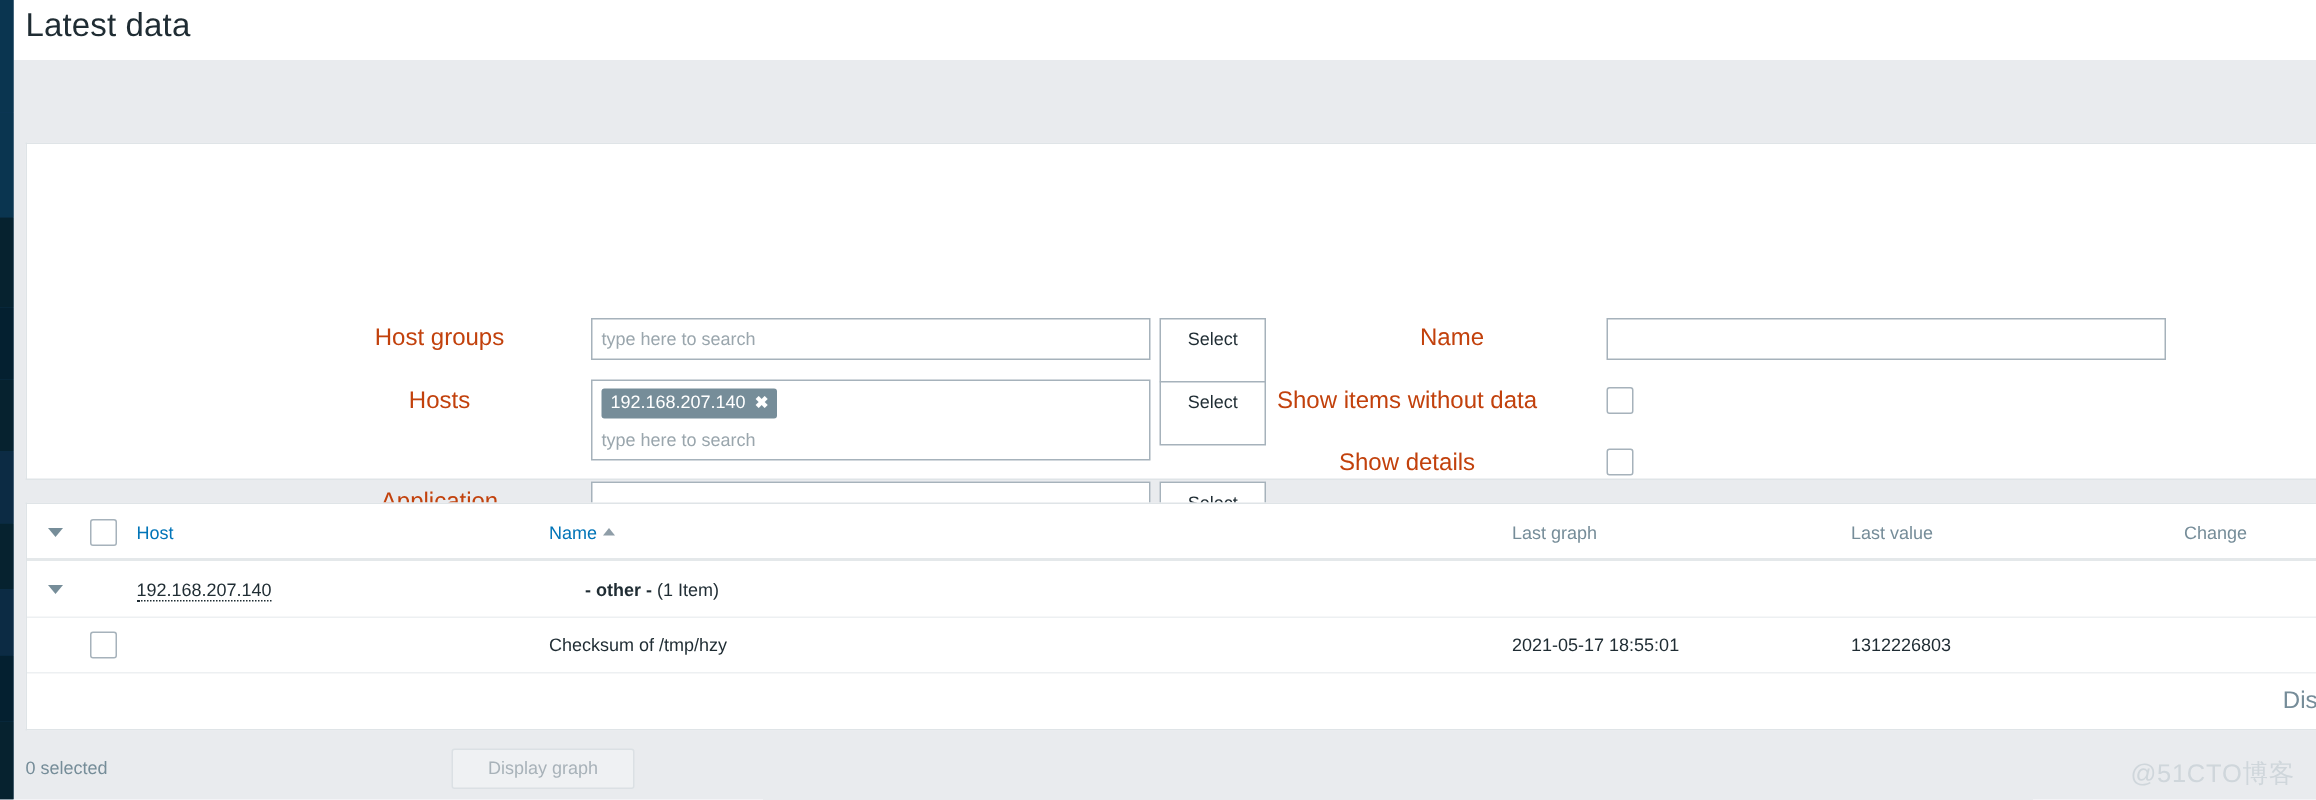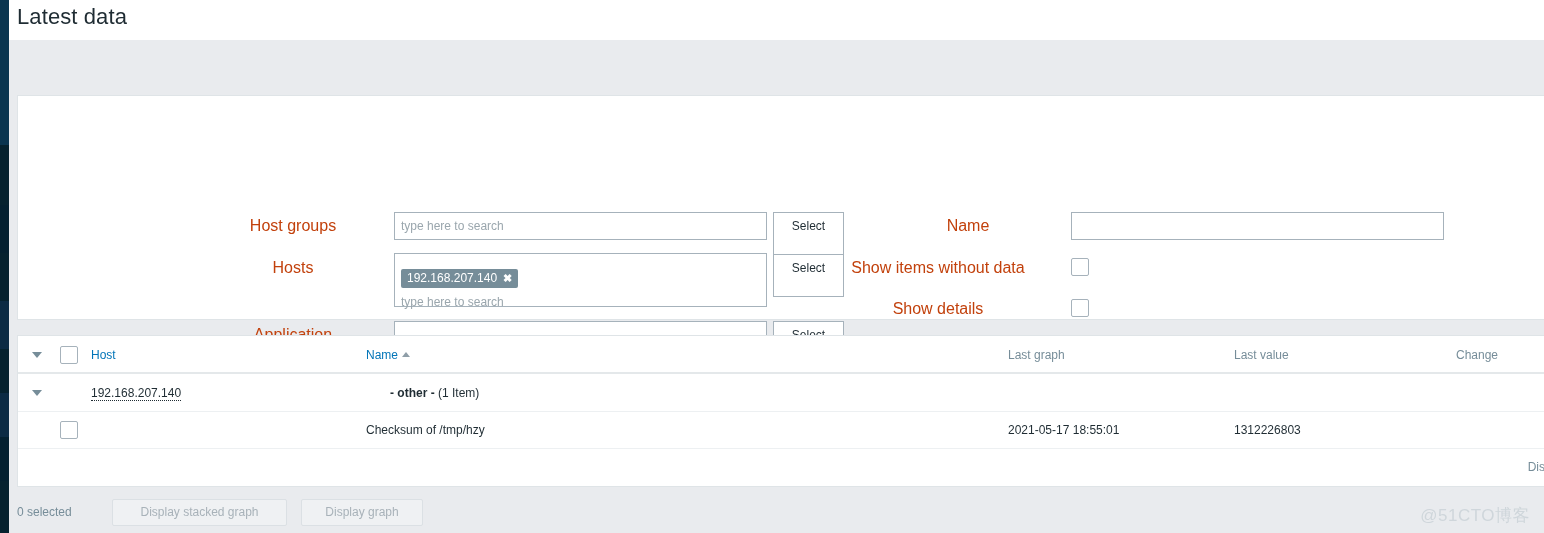--- a/index.html
+++ b/index.html
@@ -108,21 +108,21 @@
   }
 
   
   #hosts-box {
     position: absolute;
     left: 376px; top: 157px;
     width: 373px; height: 54px;
     box-sizing: border-box;
     background: #ffffff;
     border: 1px solid #a6b2bb;
-    padding: 15px 6px 0 6px;
+    padding: 5px 6px 0 6px;
   }
   .chip {
     display: inline-block;
     background: #768d99;
     color: #ffffff;
     font-size: 12px;
     padding: 2px 6px 3px 6px;
     border-radius: 2px;
     line-height: 14px;
     white-space: nowrap;
@@ -277,21 +277,21 @@
     font-weight: bold;
     color: #1f2c33;
   }
   .group-count {
     font-weight: normal;
     color: #1f2c33;
   }
   #displaying-text {
     position: absolute;
     right: 0; top: 0;
-    font-size: 12px;
+    font-size: 16px;
     color: #768d99;
     line-height: 37px;
     white-space: nowrap;
   }
 
   
   #action-bar {
     position: absolute;
     left: 9px; top: 495px;
     width: 1535px; height: 38px;
@@ -417,16 +417,15 @@
     <div class="cell" style="left:1438px; top:11px;"></div>
   </div>
 
   <div class="trow" id="footer-row">
     <div id="displaying-text">Dis</div>
   </div>
 </div>
 
 <div id="action-bar">
   <div id="selected-count">0 selected</div>
-  <div class="disabled-btn" style="left:103px; width:175px;">Display stacked graph</div>
   <div class="disabled-btn" style="left:292px; width:122px;">Display graph</div>
   <div id="watermark">@51CTO博客</div>
 </div>
 
 </body></html>

